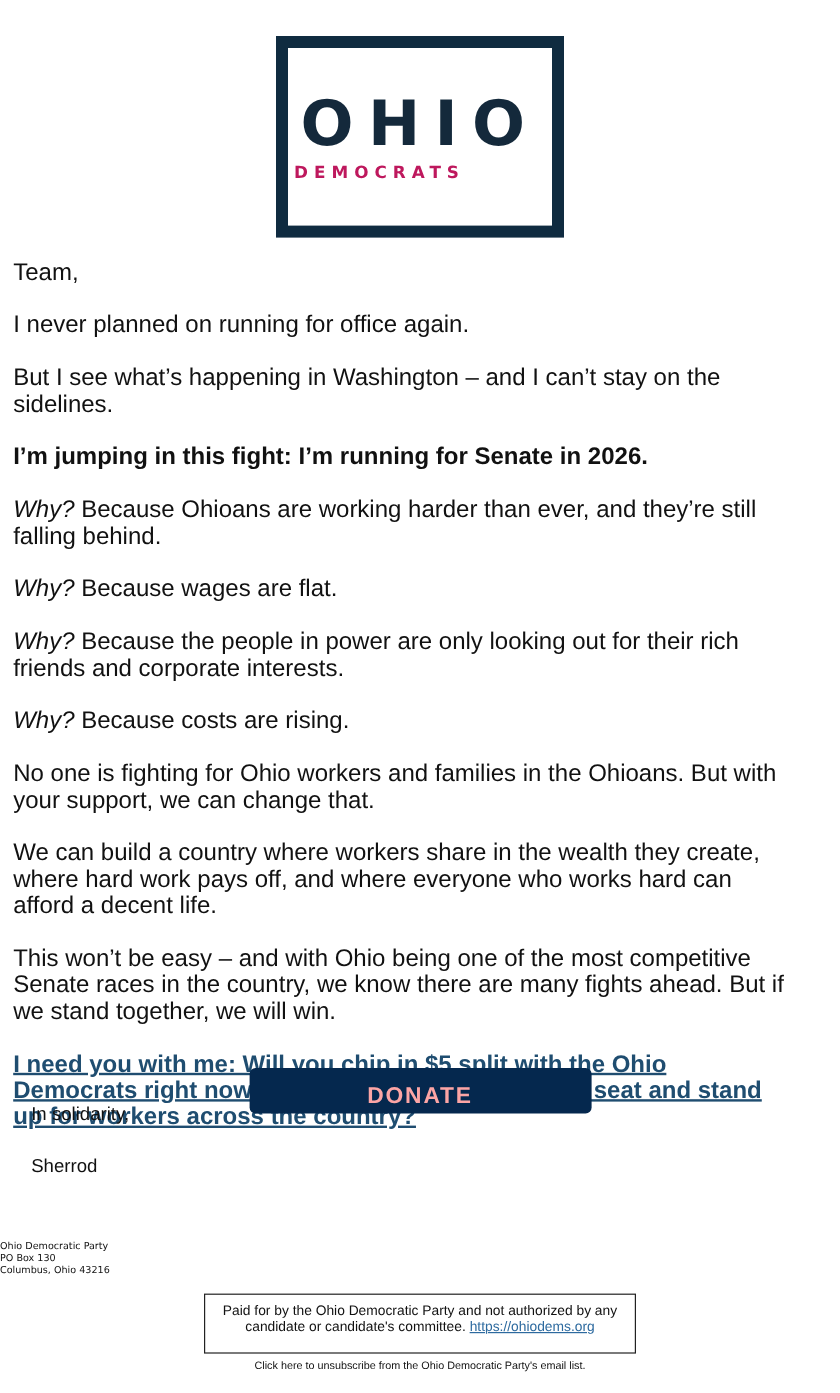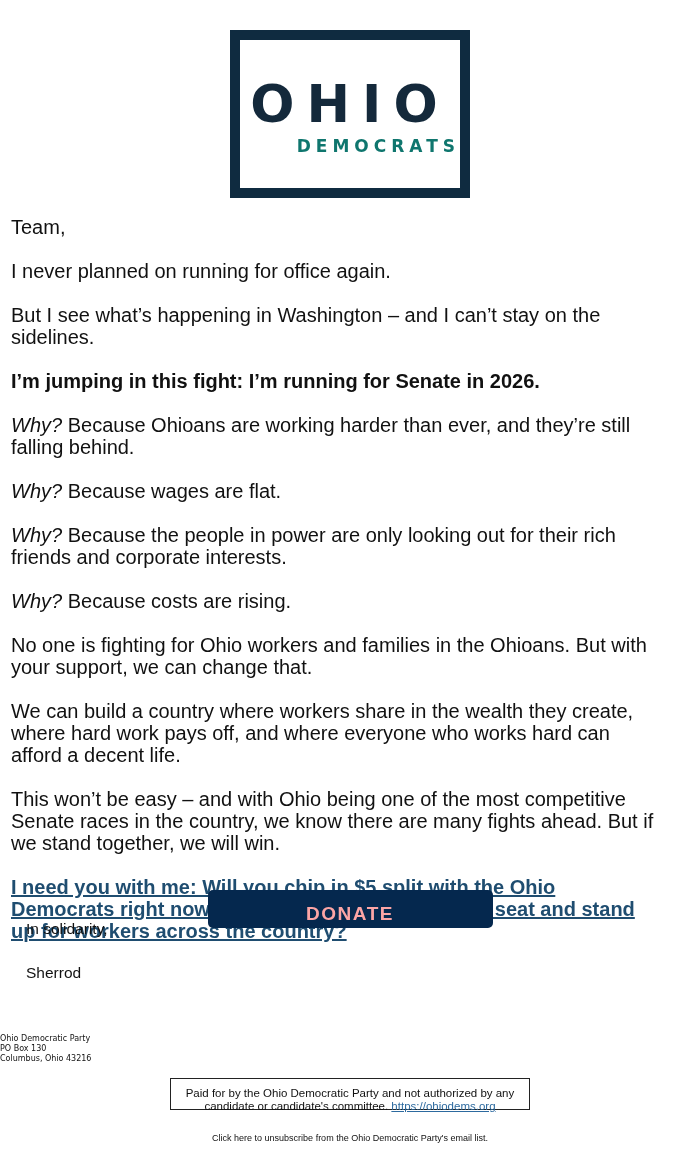--- a/index.html
+++ b/index.html
@@ -36,26 +36,26 @@
       font-size: 52px;
       letter-spacing: 12px;
       color: #14293b;
       line-height: 56px;
     }
     .logo-sub {
       position: absolute;
       left: 0;
       right: 0;
       top: 96px;
-      text-align: right;
+      text-align: left;
       font-family: "DejaVu Sans", sans-serif;
       font-weight: bold;
-      font-size: 17px;
+      font-size: 14px;
       letter-spacing: 5px;
-      color: #0f766e;
+      color: #be185d;
       padding-left: 5px;
     }
     .body-text {
       position: absolute;
       left: 11px;
       top: 216px;
       width: 652px;
       font-family: "Liberation Sans", sans-serif;
       font-size: 20px;
       line-height: 22px;
@@ -112,21 +112,21 @@
       font-family: "DejaVu Sans", sans-serif;
       font-size: 8px;
       line-height: 10px;
       color: #111111;
     }
     .disclaimer {
       position: absolute;
       left: 170px;
       top: 1078px;
       width: 360px;
-      height: 32px;
+      height: 50px;
       box-sizing: border-box;
       border: 1px solid #222222;
       text-align: center;
       font-family: "Liberation Sans", sans-serif;
       font-size: 11.5px;
       line-height: 13px;
       padding-top: 8px;
       color: #111111;
     }
     .disclaimer a {

